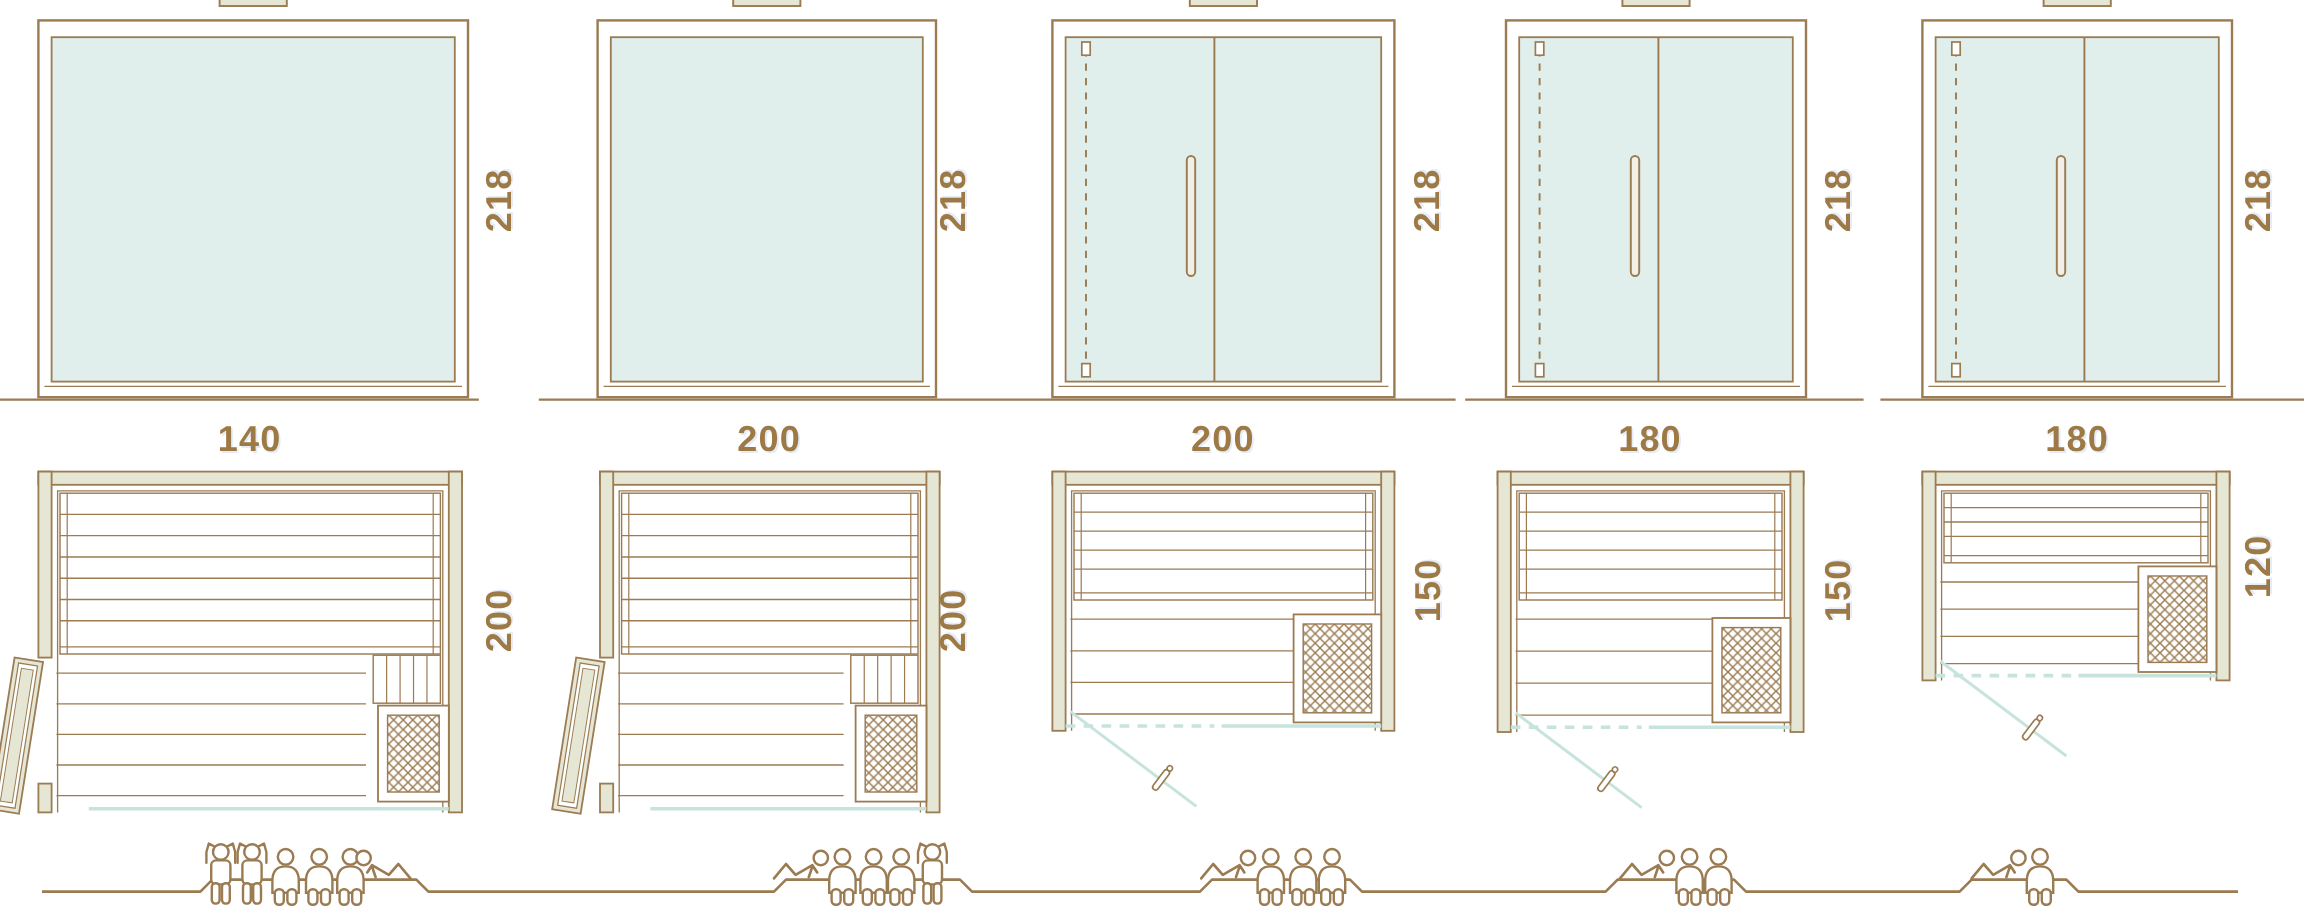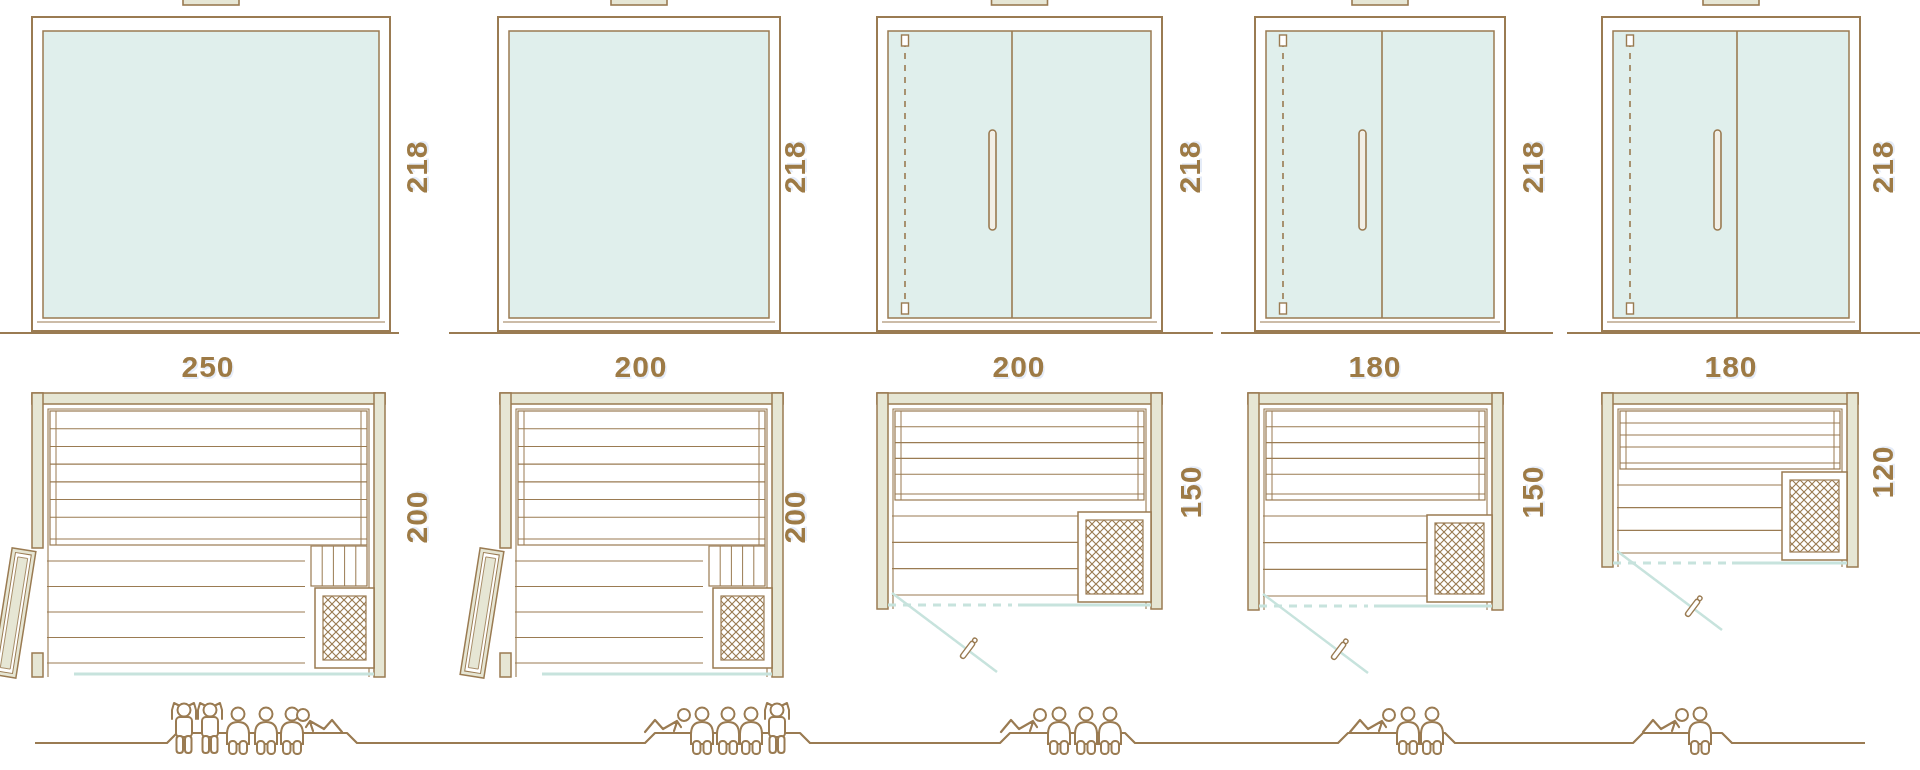--- a/index.html
+++ b/index.html
@@ -377,21 +377,21 @@
         </g>
         <g>
           <circle cx="1700" cy="714" r="6.5" fill="#fff" stroke="#9a7b52" stroke-width="2"></circle>
           <path d="M1689 744 V734 Q1689 722 1700 722 Q1711 722 1711 734 V744 Z" fill="#fff" stroke="#9a7b52" stroke-width="2"></path>
           <rect x="1691" y="741" width="7.5" height="13" rx="3.5" fill="#fff" stroke="#9a7b52" stroke-width="2"></rect>
           <rect x="1701.5" y="741" width="7.5" height="13" rx="3.5" fill="#fff" stroke="#9a7b52" stroke-width="2"></rect>
         </g>
       </g>
     </svg>
 
-  <div class="dim" style="left:148px;top:350px">250</div>
+  <div class="dim" style="left:148px;top:350px">140</div>
   <div class="dim" style="left:581px;top:350px">200</div>
   <div class="dim" style="left:959px;top:350px">200</div>
   <div class="dim" style="left:1315px;top:350px">180</div>
   <div class="dim" style="left:1671px;top:350px">180</div>
 
   <div class="dim v" style="left:357px;top:150px">218</div>
   <div class="dim v" style="left:735px;top:150px">218</div>
   <div class="dim v" style="left:1130px;top:150px">218</div>
   <div class="dim v" style="left:1473px;top:150px">218</div>
   <div class="dim v" style="left:1823px;top:150px">218</div>

